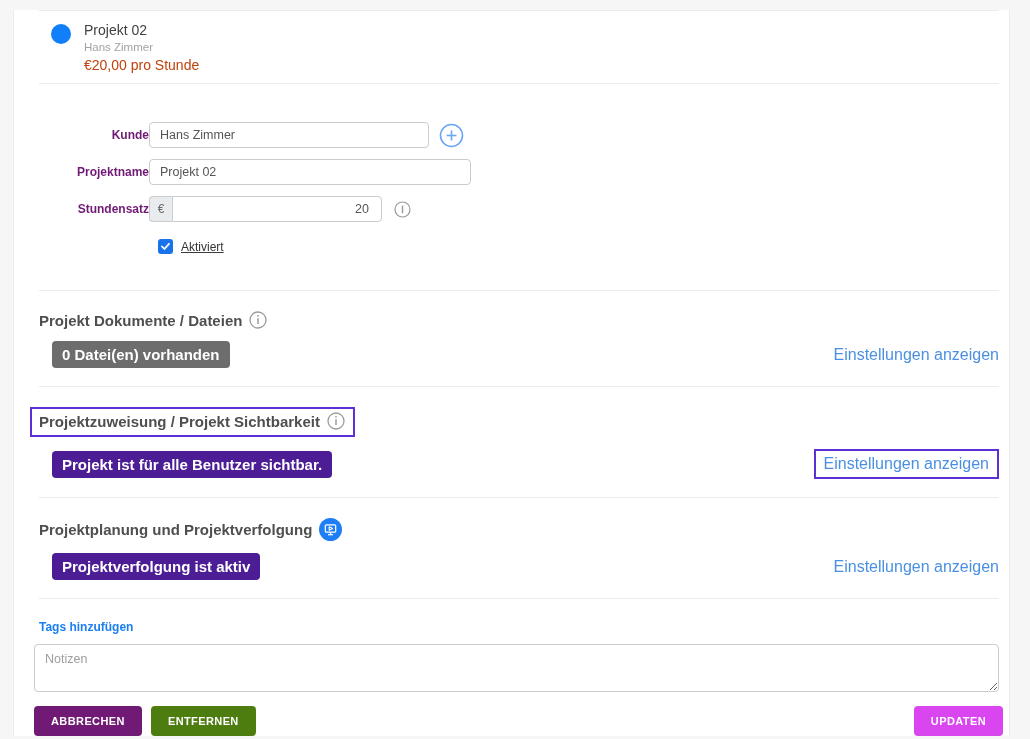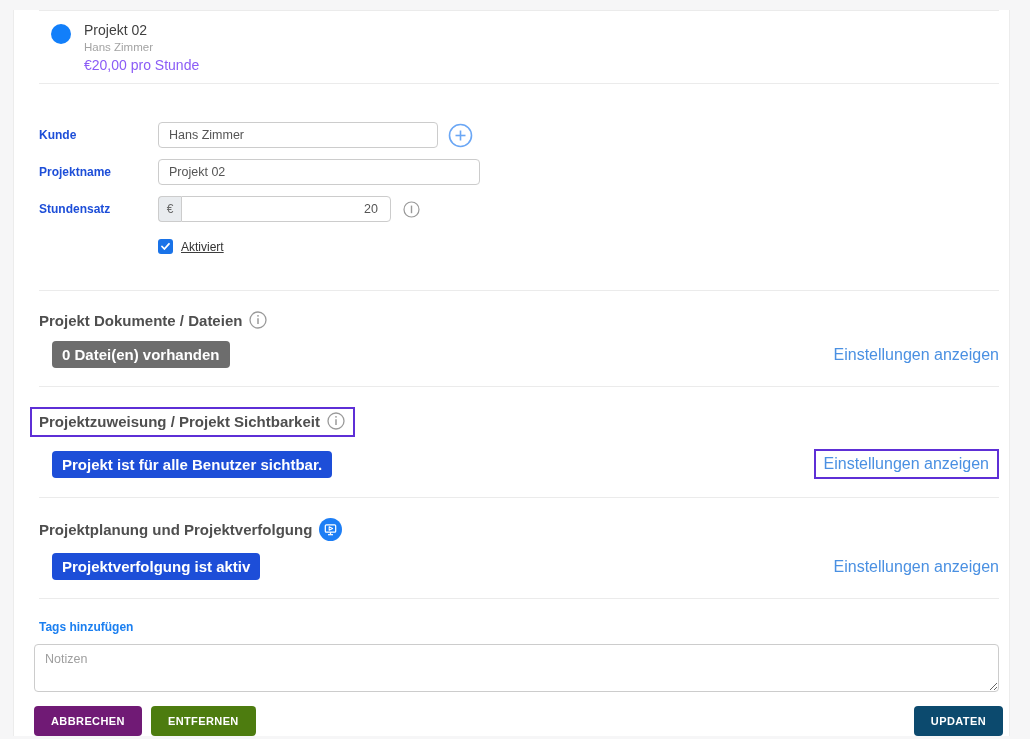--- a/index.html
+++ b/index.html
@@ -22,28 +22,28 @@
   hr.rule.top { margin-top: 10px; }
 
   
   .proj-header { display: flex; gap: 13px; padding: 11px 0 10px 12px; }
   .dot {
     width: 20px; height: 20px; border-radius: 50%;
     background: #127ffa; flex: 0 0 auto; margin-top: 2px;
   }
   .proj-title { font-size: 14px; color: #3f3f3f; }
   .proj-customer { font-size: 11.5px; color: #a3a3a3; margin-top: 3px; }
-  .proj-rate { font-size: 14px; color: #8b5cf6; margin-top: 4px; }
+  .proj-rate { font-size: 14px; color: #c2410c; margin-top: 4px; }
 
   
   .form { margin-top: 38px; padding-bottom: 36px; }
   .form-row { display: flex; align-items: center; margin-bottom: 11px; }
   .form-label {
-    width: 110px; text-align: left; font-size: 12px; font-weight: bold;
-    color: #1d4ed8; margin-right: 9px; flex: 0 0 auto;
+    width: 110px; text-align: right; font-size: 12px; font-weight: bold;
+    color: #701a75; flex: 0 0 auto;
   }
   .tb {
     border: 1px solid #cccccc; border-radius: 4px;
     font-family: "Liberation Sans", sans-serif;
     font-size: 12.5px; color: #555; padding: 5px 10px; height: 26px;
     outline: none; background: #fff;
   }
   .tb::placeholder { color: #9e9e9e; }
   .tb-kunde { width: 280px; }
   .tb-projekt { width: 322px; }
@@ -70,21 +70,21 @@
   .head-icon { margin-left: 7px; display: inline-flex; }
   .section-body {
     display: flex; align-items: center; justify-content: space-between;
     margin-top: 12px;
   }
   .badge {
     font-size: 15px; font-weight: bold; color: #fff;
     padding: 5px 10px; border-radius: 4px; margin-left: 13px; white-space: nowrap;
   }
   .badge-gray { background: #6d6d6d; }
-  .badge-green { background: #1d4ed8; }
+  .badge-green { background: #4c1d95; }
   .settings-link { font-size: 16px; color: #4a90e2; text-decoration: none; cursor: pointer; }
   .hl-box {
     border: 2px solid #5e2fd6; display: inline-flex; align-items: center;
     padding: 3px 8px 5px 7px; margin-left: -9px;
   }
   .hl-link { border: 2px solid #5e2fd6; padding: 4px 8px; }
 
   
   .tags-link {
     display: inline-block; margin-top: 21px; font-size: 12px; font-weight: bold;
@@ -99,21 +99,21 @@
   }
   .notes::placeholder { color: #9e9e9e; }
   .btn-row { display: flex; gap: 9px; margin-top: 14px; margin-left: -5px; }
   .btn {
     height: 30px; padding: 0 17px; border: none; border-radius: 4px;
     color: #ffffff; font-family: "Liberation Sans", sans-serif;
     font-size: 11px; font-weight: bold; letter-spacing: 0.4px; cursor: pointer;
   }
   .btn-cancel { background: #701a75; }
   .btn-delete { background: #4d7c0f; }
-  .btn-update { background: #0c4a6e; margin-left: auto; margin-right: -4px; }
+  .btn-update { background: #d946ef; margin-left: auto; margin-right: -4px; }
 </style>
 </head>
 <body>
 
 <div class="panel">
   <div class="content">
 
     <hr class="rule top">
 
     <div class="proj-header">

